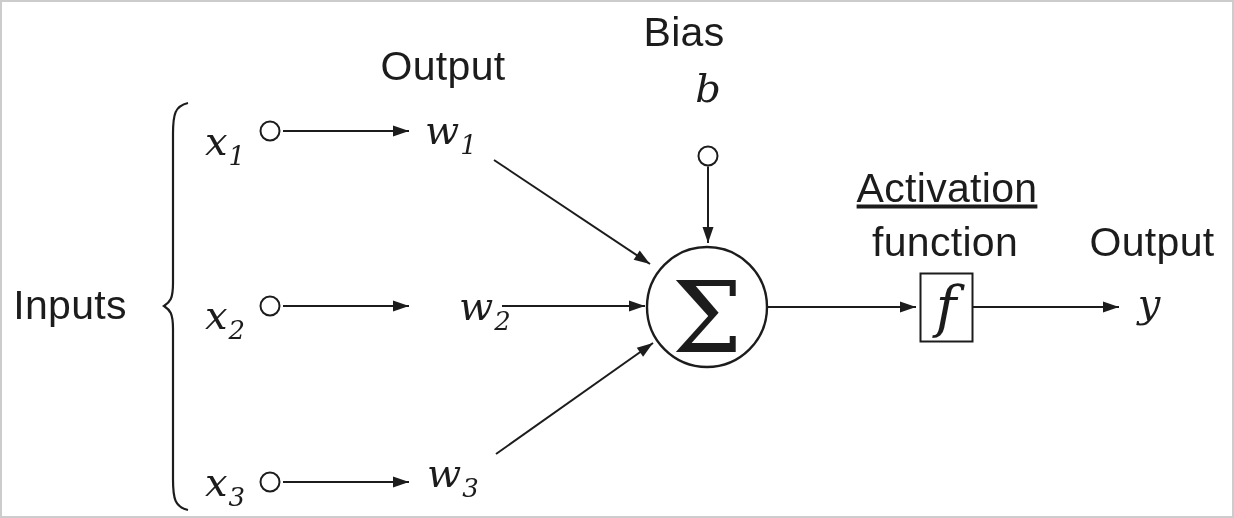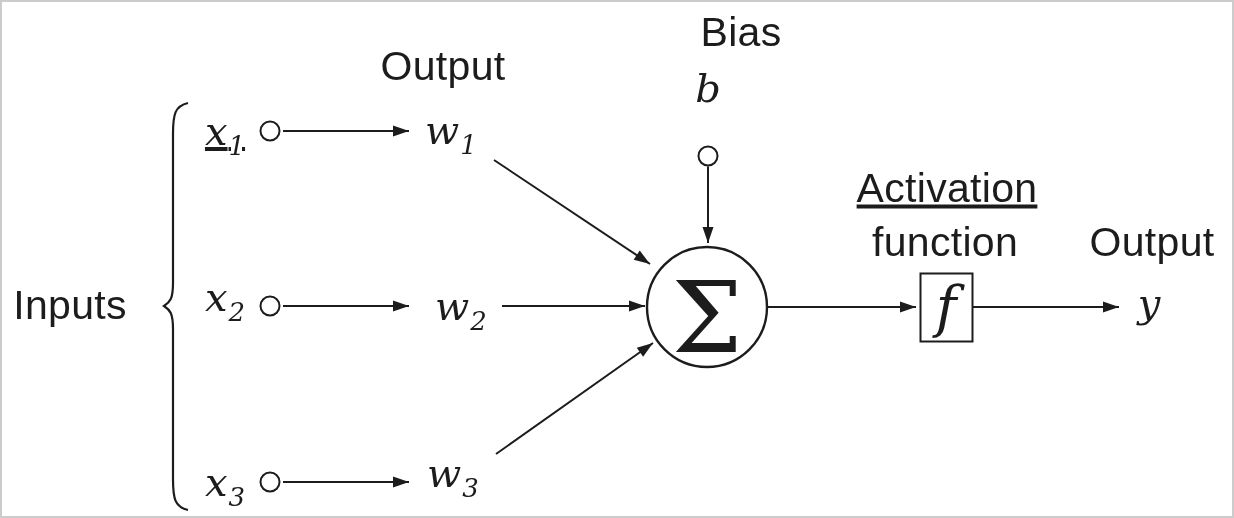--- a/index.html
+++ b/index.html
@@ -77,39 +77,39 @@
 
     <line class="stroke" stroke-width="2" x1="766" y1="305" x2="914" y2="305" marker-end="url(#arrow)"></line>
 
     <rect class="node" stroke-width="2" x="918.5" y="271.5" width="52" height="68"></rect>
 
     <line class="stroke" stroke-width="2" x1="971" y1="305" x2="1117" y2="305" marker-end="url(#arrow)"></line>
   </svg>
 
   <div class="lbl" style="left:68px;  top:303px;">Inputs</div>
   <div class="lbl" style="left:441px; top:64px;">Output</div>
-  <div class="lbl" style="left:739px; top:30px;">Bias</div>
+  <div class="lbl" style="left:682px; top:30px;">Bias</div>
   <div class="lbl" style="left:945px; top:186px;text-decoration:underline;">Activation</div>
   <div class="lbl" style="left:1150px;top:240px;">Output</div>
   <div class="lbl" style="left:943px; top:240px;">function</div>
 
-  <div class="math" style="left:223px; top:129px;text-decoration:underline;">
+  <div class="math" style="left:223px; top:139px;">
     <span>x</span><span class="msub">1</span>
   </div>
-  <div class="math" style="left:223px; top:295px;">
+  <div class="math" style="left:223px; top:313px;">
     <span>x</span><span class="msub">2</span>
   </div>
   <div class="math" style="left:223px; top:480px;">
     <span>x</span><span class="msub">3</span>
   </div>
 
   <div class="math" style="left:449px; top:128px;font-style:italic;">
     <span>w</span><span class="msub">1</span>
   </div>
-  <div class="math" style="left:459px; top:304px;">
+  <div class="math" style="left:483px; top:304px;">
     <span>w</span><span class="msub">2</span>
   </div>
   <div class="math" style="left:451px; top:455px;margin-top:16px;">
     <span>w</span><span class="msub">3</span>
   </div>
 
   <div class="math" style="left:706px; top:86px;">b</div>
   <div class="math sum-sym" style="left:705px; top:316px;">Σ</div>
   <div class="math fn-sym" style="left:944px; top:305px;">f</div>
   <div class="math" style="left:1147px; top:301px;">y</div>

